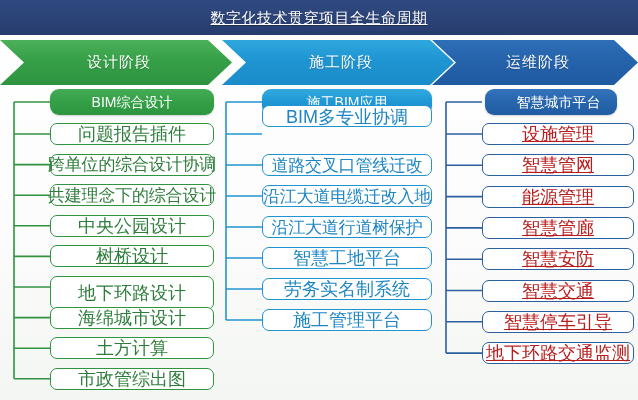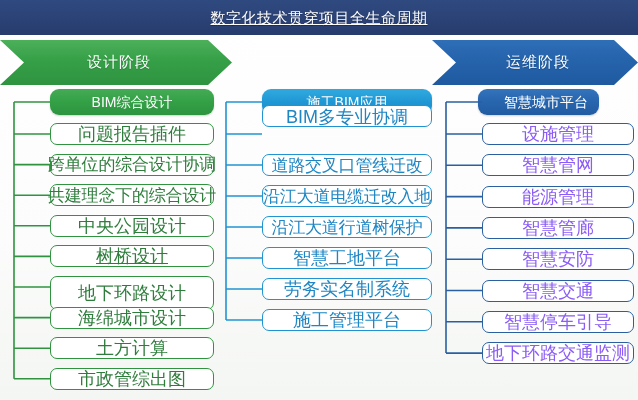--- a/index.html
+++ b/index.html
@@ -88,36 +88,39 @@
   }
   .col-1 .node.head{background:linear-gradient(to bottom,#45ab56 0%,#33a046 50%,#2d9440 100%);}
   .col-2 .node.head{background:linear-gradient(to bottom,#31a9df 0%,#1f97d4 50%,#1a8dcb 100%);}
   .col-3 .node.head{background:linear-gradient(to bottom,#3374bd 0%,#2765ad 50%,#215ca2 100%);}
 
   .node.leaf{
     background:#ffffff;
   }
   .col-1 .node.leaf{border:1.6px solid #2f9340;color:#2f7d3c;}
   .col-2 .node.leaf{border:1.6px solid #2094d2;color:#1f86c4;}
-  .col-3 .node.leaf{border:1.6px solid #2a5fa0;color:#8b5cf6;}
+  .col-3 .node.leaf{border:1.6px solid #2a5fa0;color:#b91c1c;text-decoration:underline;}
 
   .node.leaf.tight{font-size:17px;letter-spacing:-0.2px;}
 </style>
 </head>
 <body>
 
 <div id="root">
 
   <div class="title-bar">
     <span class="title-text">数字化技术贯穿项目全生命周期</span>
   </div>
 
   <div class="phase-bar">
     <div class="chev chev-1">
       <span class="chev-label">设计阶段</span>
+    </div>
+    <div class="chev chev-2">
+      <span class="chev-label">施工阶段</span>
     </div>
     <div class="chev chev-3">
       <span class="chev-label">运维阶段</span>
     </div>
   </div>
 
   <div class="col col-1">
       <div class="node head" style="left: 44px; top: 4px; width: 164px; height: 26px;">
         <span>BIM综合设计</span>
       </div>
@@ -195,21 +198,21 @@
         <line x1="8" y1="80" x2="44" y2="80" stroke="#2094d2" stroke-width="1.6"></line>
         <line x1="8" y1="111" x2="44" y2="111" stroke="#2094d2" stroke-width="1.6"></line>
         <line x1="8" y1="142" x2="44" y2="142" stroke="#2094d2" stroke-width="1.6"></line>
         <line x1="8" y1="173" x2="44" y2="173" stroke="#2094d2" stroke-width="1.6"></line>
         <line x1="8" y1="204" x2="44" y2="204" stroke="#2094d2" stroke-width="1.6"></line>
         <line x1="8" y1="235" x2="44" y2="235" stroke="#2094d2" stroke-width="1.6"></line>
       </svg>
     </div>
 
   <div class="col col-3">
-      <div class="node head" style="left: 40px; top: 4px; width: 121px; height: 26px; padding-left: 15px;">
+      <div class="node head" style="left: 47px; top: 4px; width: 132px; height: 26px; padding-left: 15px;">
         <span>智慧城市平台</span>
       </div>
       <div class="node leaf" style="left: 44px; top: 38px; width: 152px; height: 22px;">
         <span>设施管理</span>
       </div>
       <div class="node leaf" style="left: 44px; top: 69.3px; width: 152px; height: 22px;">
         <span>智慧管网</span>
       </div>
       <div class="node leaf" style="left: 44px; top: 100.6px; width: 152px; height: 22px;">
         <span>能源管理</span>

